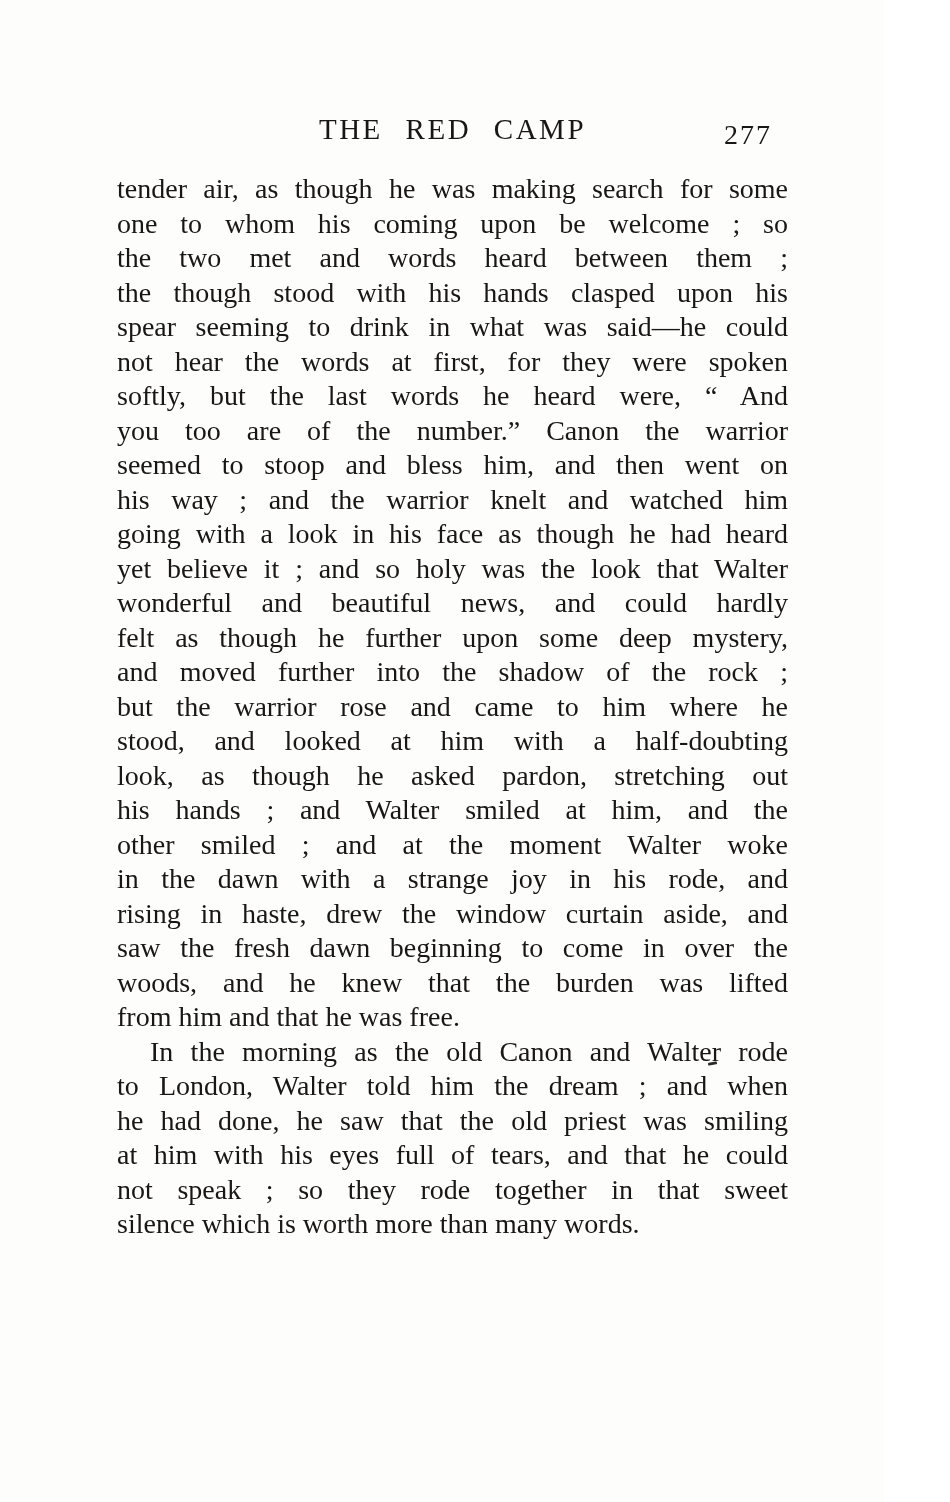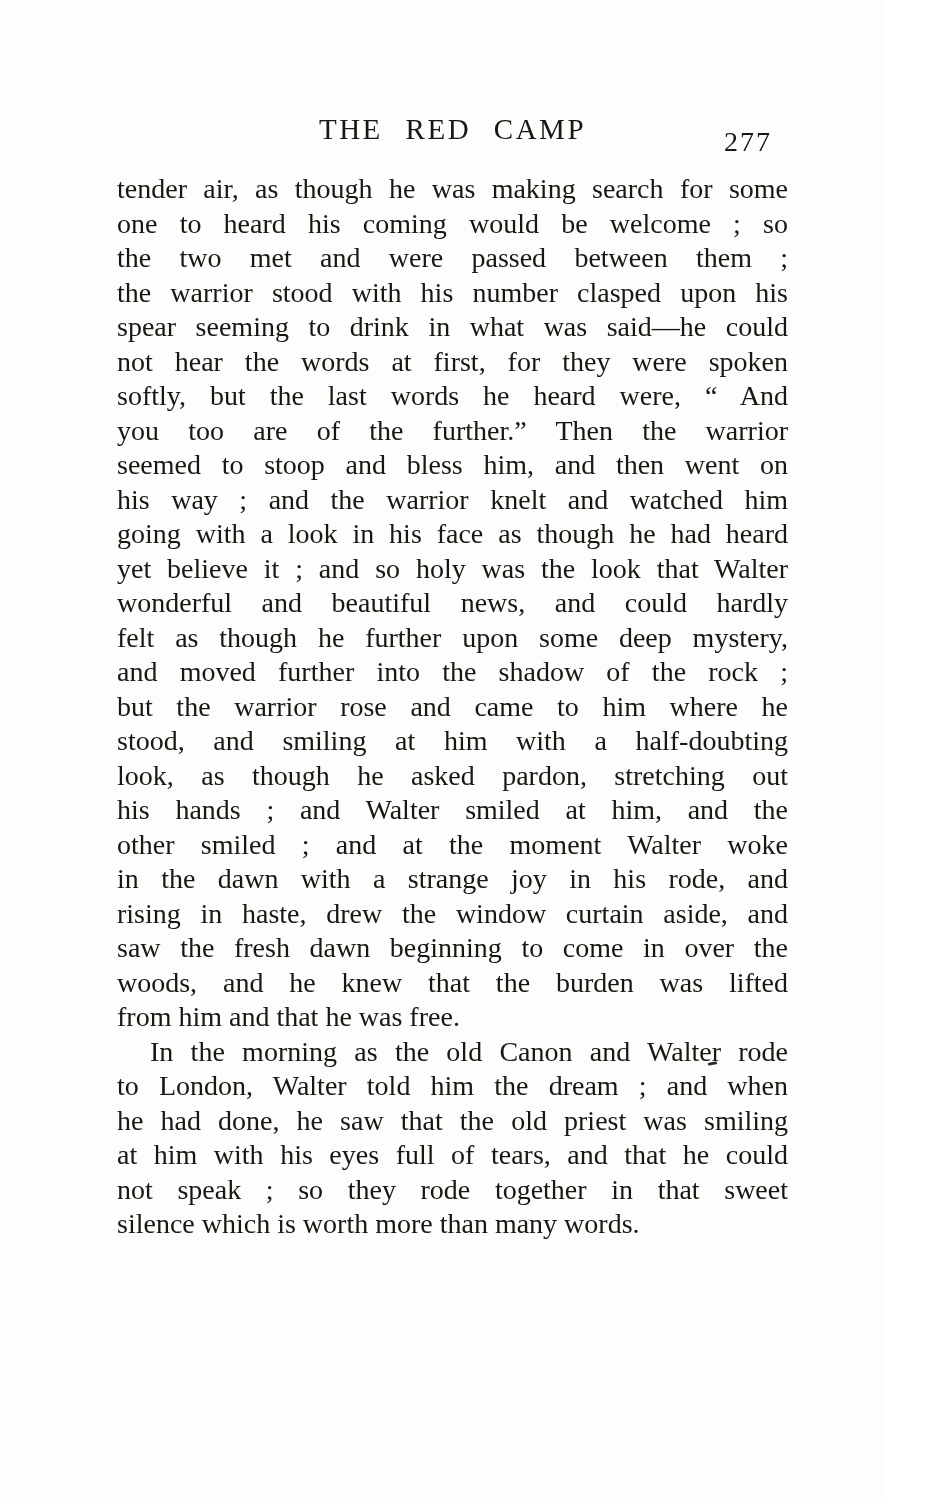--- a/index.html
+++ b/index.html
@@ -25,21 +25,21 @@
   }
   .running-title {
     text-align: center;
     font-size: 29px;
     letter-spacing: 2.5px;
     word-spacing: 13px;
     line-height: 38px;
   }
   .folio {
     position: absolute;
-    top: 13px;
+    top: 6px;
     right: 16px;
     font-size: 28px;
     letter-spacing: 2px;
     line-height: 38px;
   }
   .textblock {
     position: absolute;
     top: 172px;
     left: 117px;
     width: 671px;
@@ -78,36 +78,36 @@
 <div class="page">
 
   <div class="running-header">
     <div class="running-title">THE RED CAMP</div>
     <div class="folio">277</div>
   </div>
 
   <div class="textblock">
     <div class="para">
       <div class="line">tender air, as though he was making search for some</div>
-      <div class="line">one to heard his coming would be welcome ; so</div>
-      <div class="line">the two met and were passed between them ;</div>
-      <div class="line">the warrior stood with his number clasped upon his</div>
+      <div class="line">one to whom his coming upon be welcome ; so</div>
+      <div class="line">the two met and words heard between them ;</div>
+      <div class="line">the though stood with his hands clasped upon his</div>
       <div class="line">spear seeming to drink in what was said—he could</div>
       <div class="line">not hear the words at first, for they were spoken</div>
       <div class="line">softly, but the last words he heard were, “ And</div>
-      <div class="line">you too are of the further.” Then the warrior</div>
+      <div class="line">you too are of the number.” Canon the warrior</div>
       <div class="line">seemed to stoop and bless him, and then went on</div>
       <div class="line">his way ; and the warrior knelt and watched him</div>
       <div class="line">going with a look in his face as though he had heard</div>
       <div class="line">yet believe it ; and so holy was the look that Walter</div>
       <div class="line">wonderful and beautiful news, and could hardly</div>
       <div class="line">felt as though he further upon some deep mystery,</div>
       <div class="line">and moved further into the shadow of the rock ;</div>
       <div class="line">but the warrior rose and came to him where he</div>
-      <div class="line">stood, and smiling at him with a half-doubting</div>
+      <div class="line">stood, and looked at him with a half-doubting</div>
       <div class="line">look, as though he asked pardon, stretching out</div>
       <div class="line">his hands ; and Walter smiled at him, and the</div>
       <div class="line">other smiled ; and at the moment Walter woke</div>
       <div class="line">in the dawn with a strange joy in his rode, and</div>
       <div class="line">rising in haste, drew the window curtain aside, and</div>
       <div class="line">saw the fresh dawn beginning to come in over the</div>
       <div class="line">woods, and he knew that the burden was lifted</div>
       <div class="line last">from him and that he was free.</div>
     </div>
     <div class="para">

